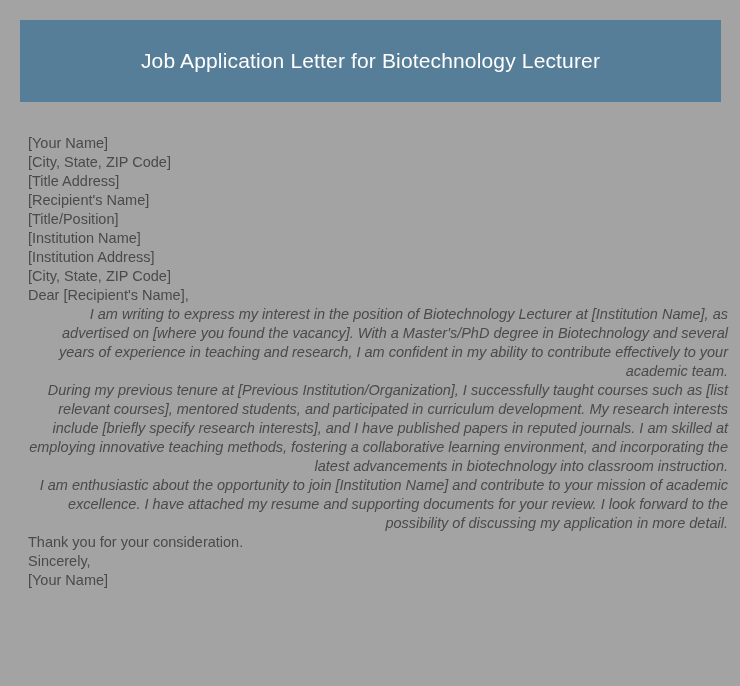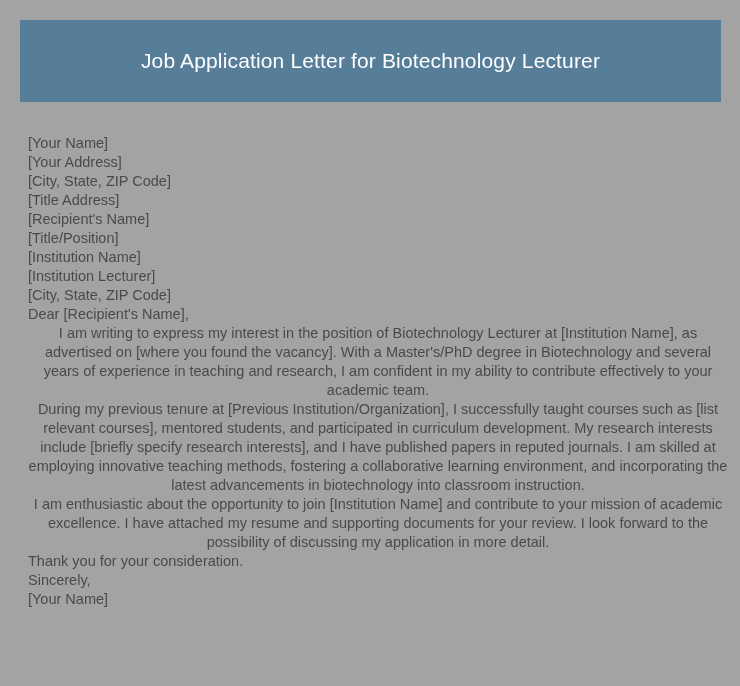--- a/index.html
+++ b/index.html
@@ -63,46 +63,46 @@
     margin: 0;
     padding: 0;
     white-space: pre-wrap;
     word-wrap: break-word;
   }
 
   .letter-para {
     display: block;
     margin: 0;
     padding: 0;
-    text-align: center;
+    text-align: right;
+    font-style: italic;
   }
 </style>
 </head>
 <body>
 
 <div id="doc-page">
 
   <div id="doc-header">
     <div id="doc-title">Job Application Letter for Biotechnology Lecturer</div>
   </div>
 
   <div id="letter-body">
 
     <div>
       <span class="letter-line">[Your Name]</span>
-      <span class="letter-line">[Your Address]</span>
       <span class="letter-line">[City, State, ZIP Code]</span>
       <span class="letter-line">[Title Address]</span>
     </div>
 
     <div>
       <span class="letter-line">[Recipient's Name]</span>
       <span class="letter-line">[Title/Position]</span>
       <span class="letter-line">[Institution Name]</span>
-      <span class="letter-line">[Institution Lecturer]</span>
+      <span class="letter-line">[Institution Address]</span>
       <span class="letter-line">[City, State, ZIP Code]</span>
     </div>
 
     <span class="letter-line">Dear [Recipient's Name],</span>
 
     <div>
       <p class="letter-para">I am writing to express my interest in the position of Biotechnology Lecturer at [Institution Name], as advertised on [where you found the vacancy]. With a Master's/PhD degree in Biotechnology and several years of experience in teaching and research, I am confident in my ability to contribute effectively to your academic team.</p>
       <p class="letter-para">During my previous tenure at [Previous Institution/Organization], I successfully taught courses such as [list relevant courses], mentored students, and participated in curriculum development. My research interests include [briefly specify research interests], and I have published papers in reputed journals. I am skilled at employing innovative teaching methods, fostering a collaborative learning environment, and incorporating the latest advancements in biotechnology into classroom instruction.</p>
       <p class="letter-para">I am enthusiastic about the opportunity to join [Institution Name] and contribute to your mission of academic excellence. I have attached my resume and supporting documents for your review. I look forward to the possibility of discussing my application in more detail.</p>
     </div>

